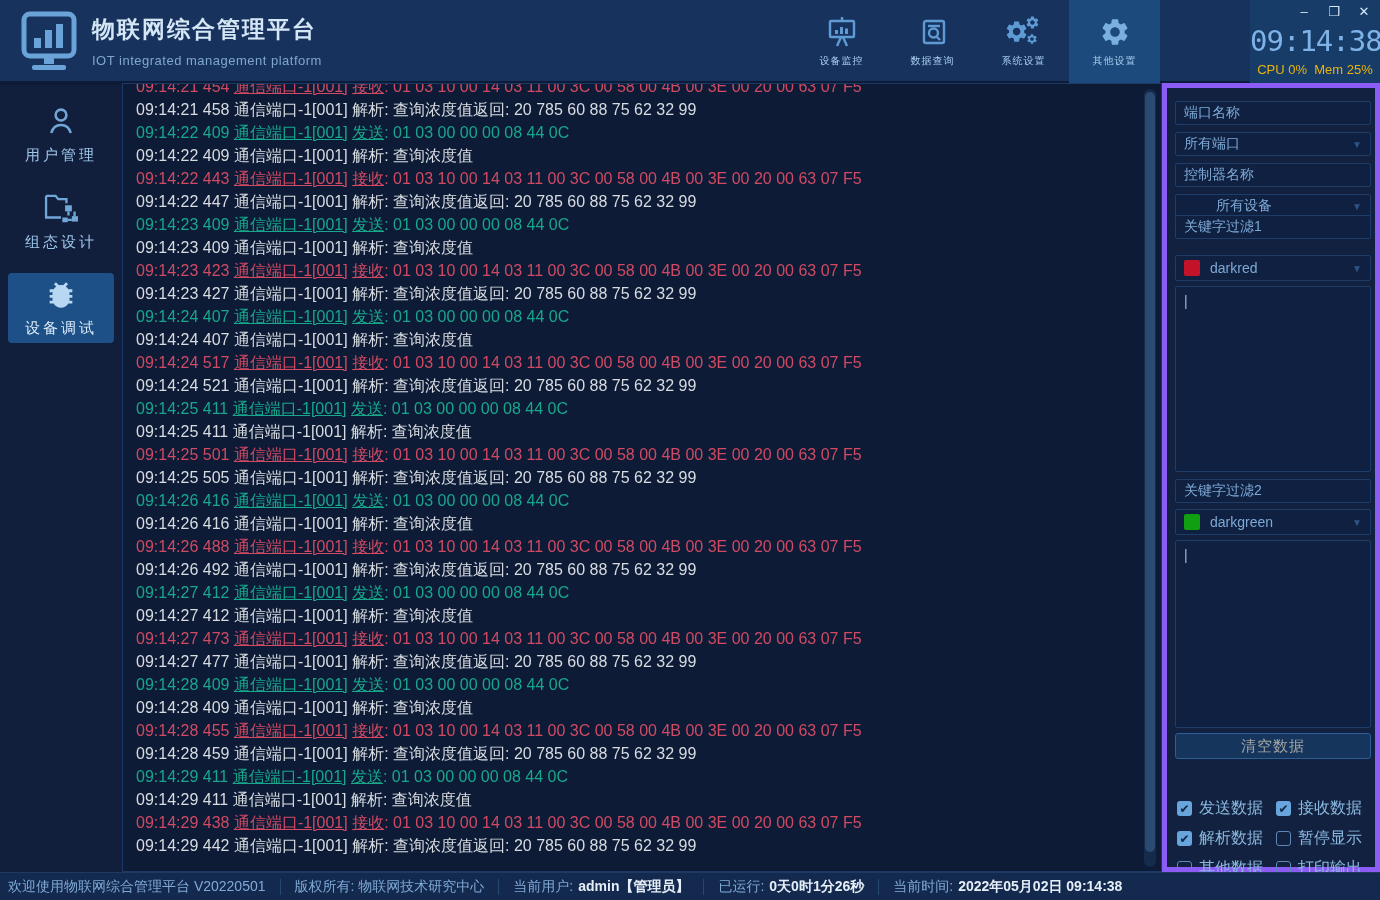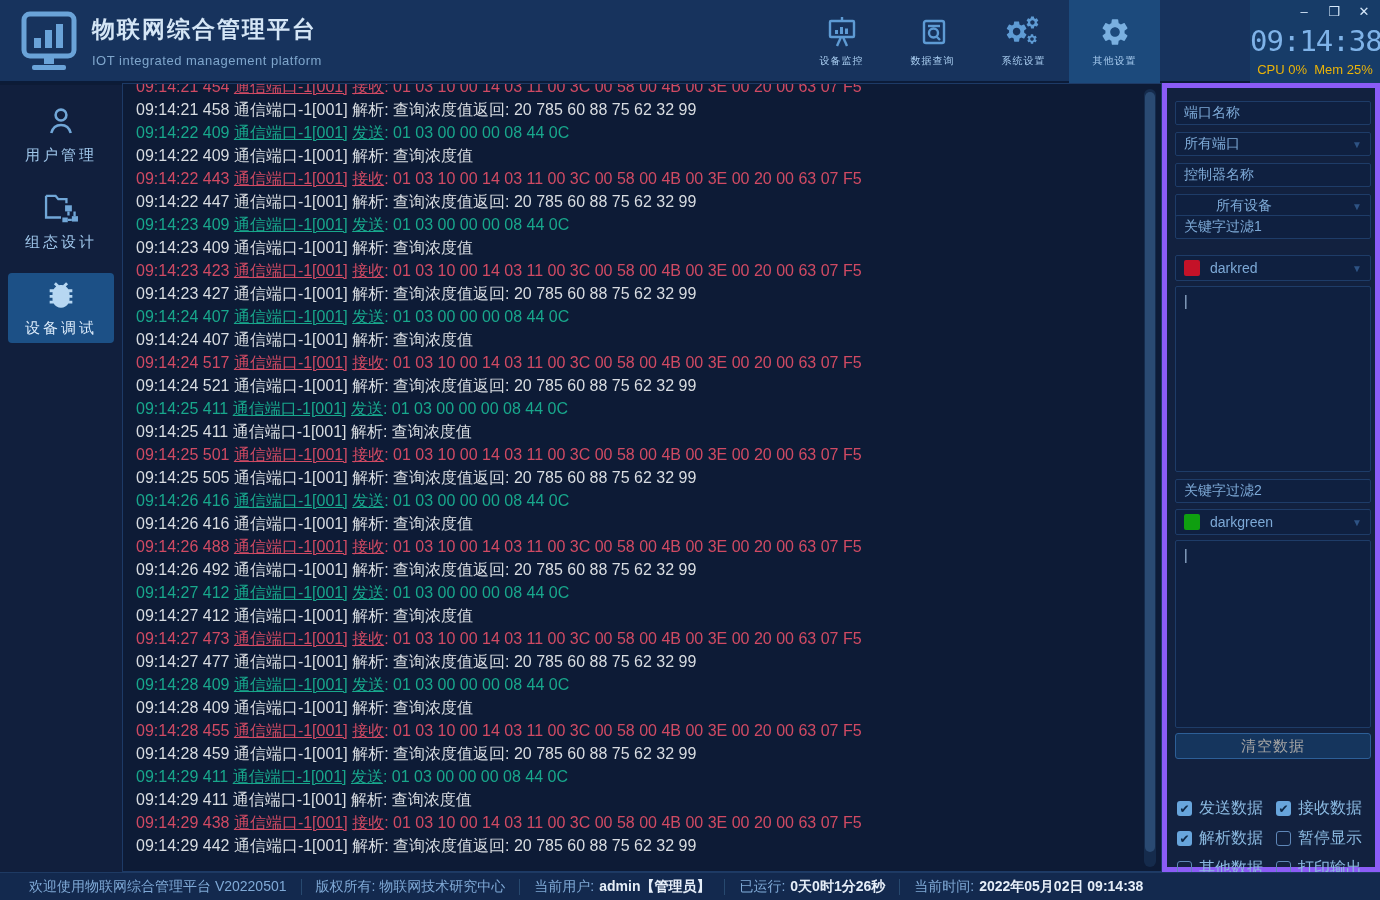--- a/index.html
+++ b/index.html
@@ -70,21 +70,21 @@
     display:grid; grid-template-columns:1fr 1fr; row-gap:9px; }
   .cb-item { display:flex; align-items:center; gap:7px; cursor:pointer; }
   .cb-box { width:15px; height:15px; border-radius:3px; flex:0 0 auto;
     display:flex; align-items:center; justify-content:center; }
   .cb-box.checked { background:#68a5dc; color:#0d2746; font-size:12px; font-weight:bold; }
   .cb-box.unchecked { border:1px solid #5f87b8; background:transparent; }
   .cb-label { font-size:16px; color:#8ab9e0; }
   
   .statusbar { position:absolute; left:0; bottom:0; width:1380px; height:28px;
     background:#13294e; border-top:1px solid #1e3a63; display:flex; align-items:center;
-    font-size:14px; color:#7fa9d6; padding-left:29px; }
+    font-size:14px; color:#7fa9d6; padding-left:8px; }
   .sb-item { padding:0 14px; border-right:1px solid #27496f; height:16px;
     display:flex; align-items:center; gap:5px; }
   .sb-item:first-child { padding-left:0; }
   .sb-item:last-child { border-right:none; }
   .sb-val { color:#e6eef8; font-weight:bold; }
   svg { display:block; }
 </style>
 </head>
 <body>
 

